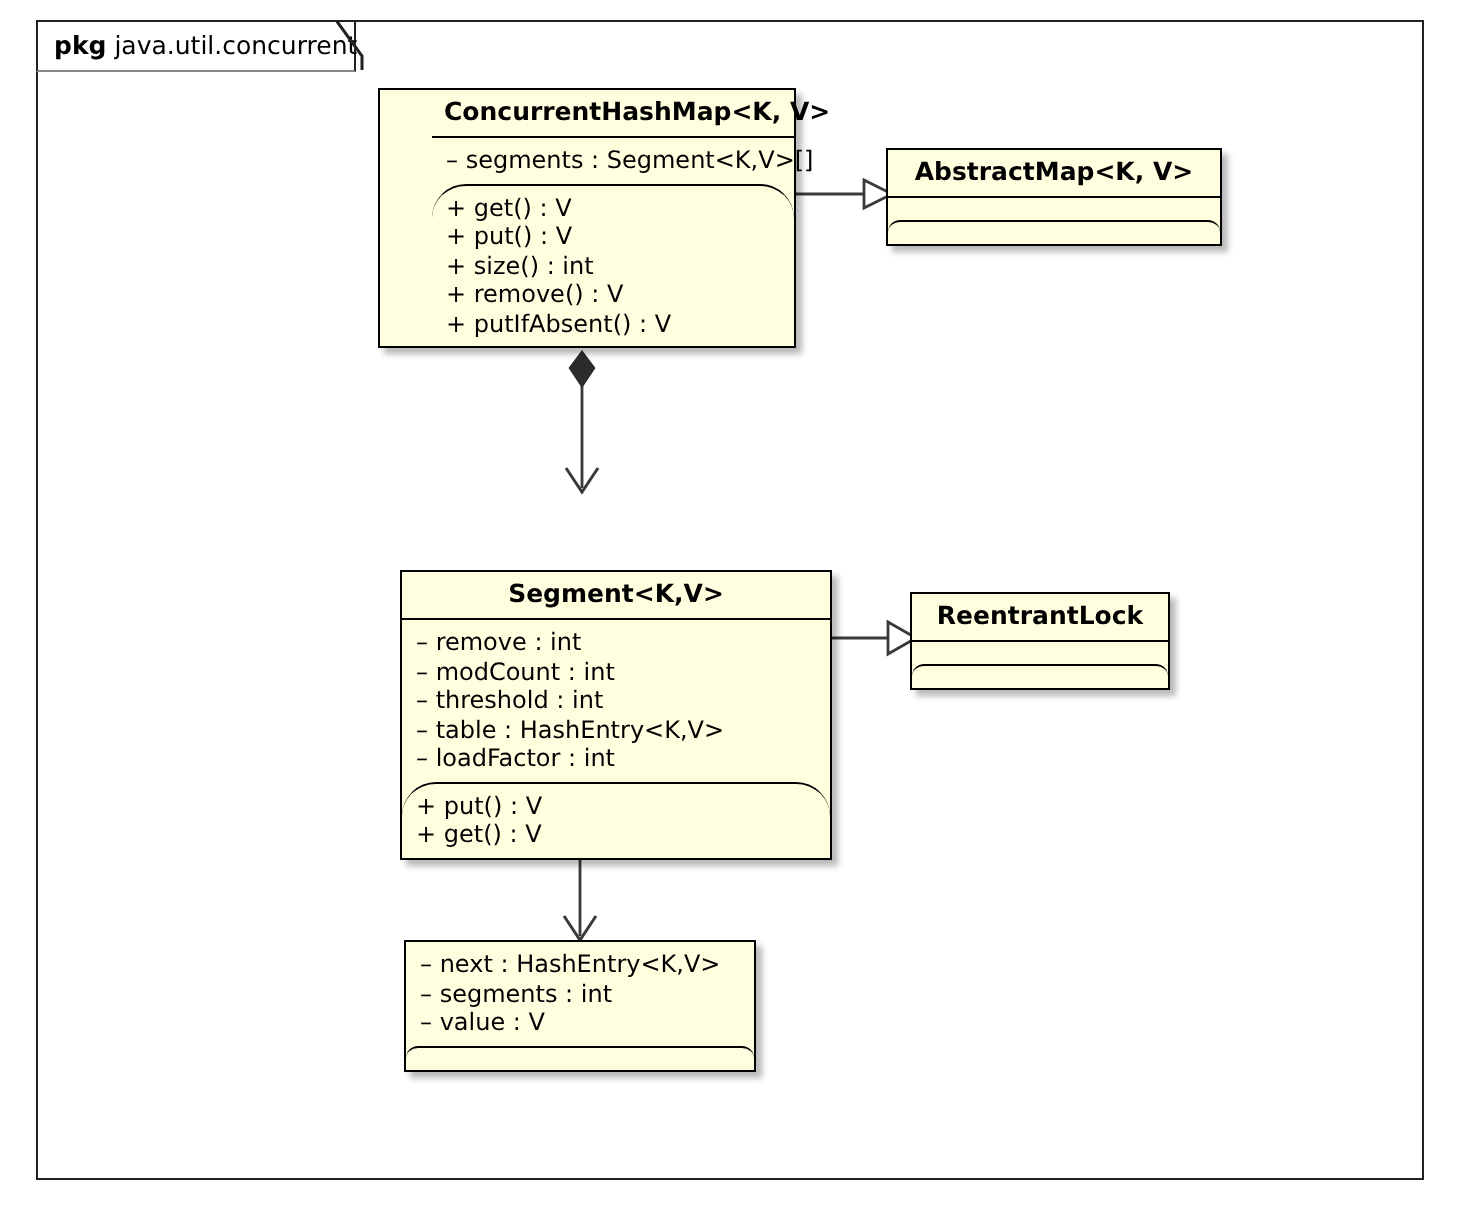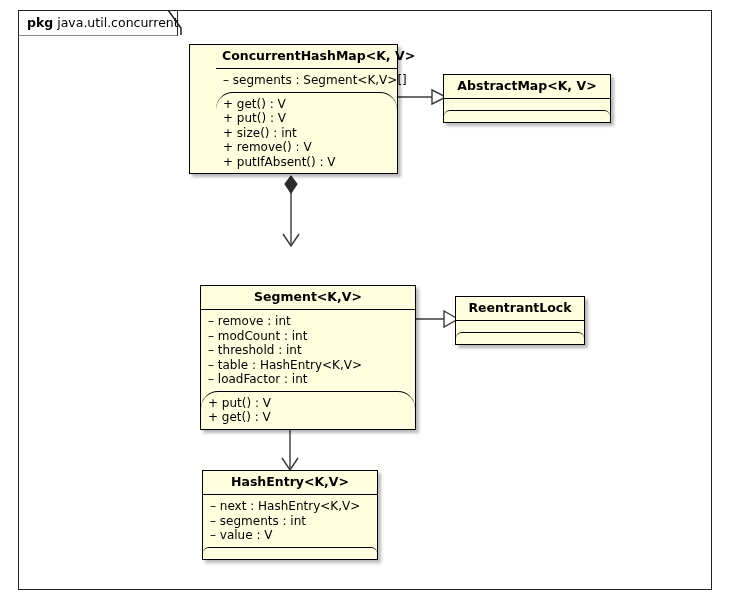--- a/index.html
+++ b/index.html
@@ -187,21 +187,20 @@
     </div>
   </div>
 
   <div class="uml-class" style="left:455px; top:296px; width:130px;">
     <div class="uml-title">ReentrantLock</div>
     <div class="uml-compartment empty"></div>
     <div class="uml-compartment empty"></div>
   </div>
 
   <div class="uml-class" style="left:202px; top:470px; width:176px;">
-    <div class="uml-title">HashEntry&lt;K,V&gt;</div>
     <div class="uml-compartment">
       <div class="uml-row">– next : HashEntry&lt;K,V&gt;</div>
       <div class="uml-row">– segments : int</div>
       <div class="uml-row">– value : V</div>
     </div>
     <div class="uml-compartment empty"></div>
   </div>
 
 </div>
 

